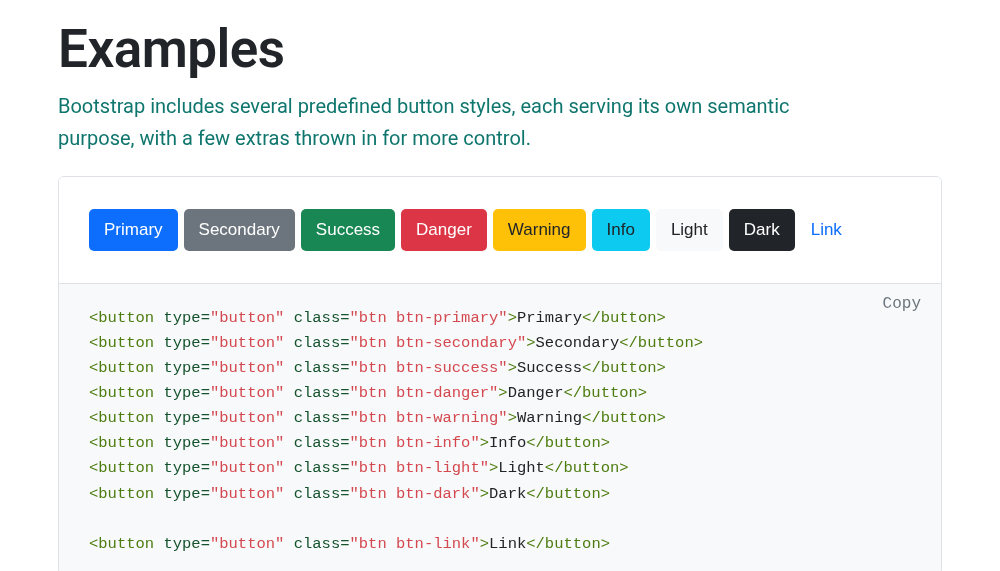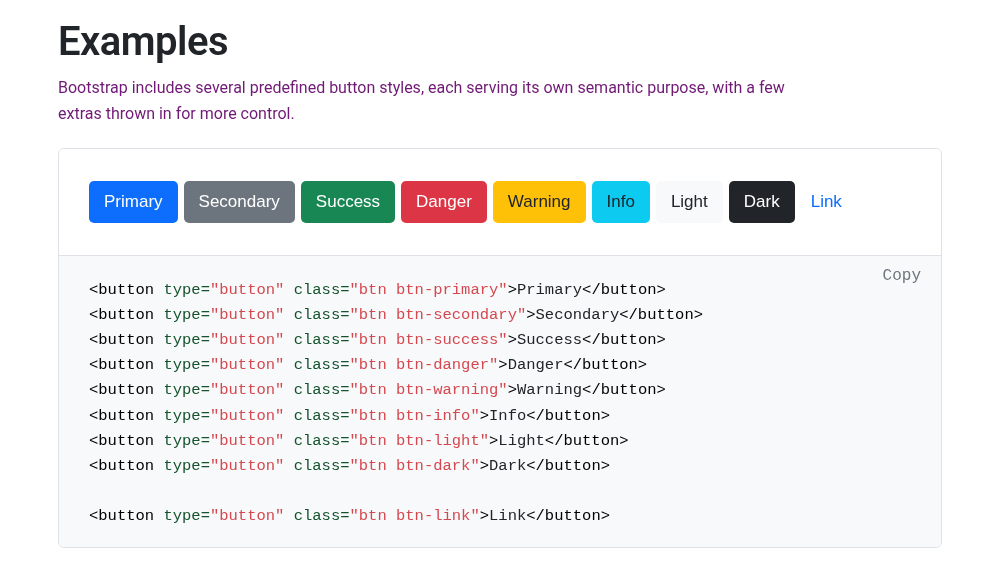--- a/index.html
+++ b/index.html
@@ -9,29 +9,29 @@
     color: #212529;
     background: #fff;
     padding: 0;
   }
   .container {
     max-width: 940px;
     margin: 0 auto;
     padding: 0 28px 20px;
   }
   h1.examples-heading {
-    font-size: 40px;
+    font-size: 53px;
     font-weight: 600;
     margin: 18px 0 10px;
     letter-spacing: -0.5px;
   }
   p.intro {
-    font-size: 16px;
+    font-size: 20px;
     line-height: 1.6;
-    color: #701a75;
+    color: #0f766e;
     margin: 0 0 22px;
     max-width: 760px;
   }
   .example-card {
     border: 1px solid #dee2e6;
     border-radius: 6px;
     overflow: hidden;
   }
   .example-preview {
     padding: 32px 30px;
@@ -78,21 +78,21 @@
     right: 14px;
     background: transparent;
     border: none;
     color: #6c757d;
     font-size: 16px;
     cursor: pointer;
     font-family: inherit;
   }
   .code-line { white-space: pre; }
   .code-blank { height: 1.62em; }
-  .c-tag  { color:#000000; }   
+  .c-tag  { color:#4d7c0f; }   
   .c-attr { color:#14532d; }   
   .c-str  { color:#d44950; }   
   .c-text { color:#212529; }   
 </style>
 </head>
 <body>
 
 <div class="container">
 
   <h1 class="examples-heading">Examples</h1>

